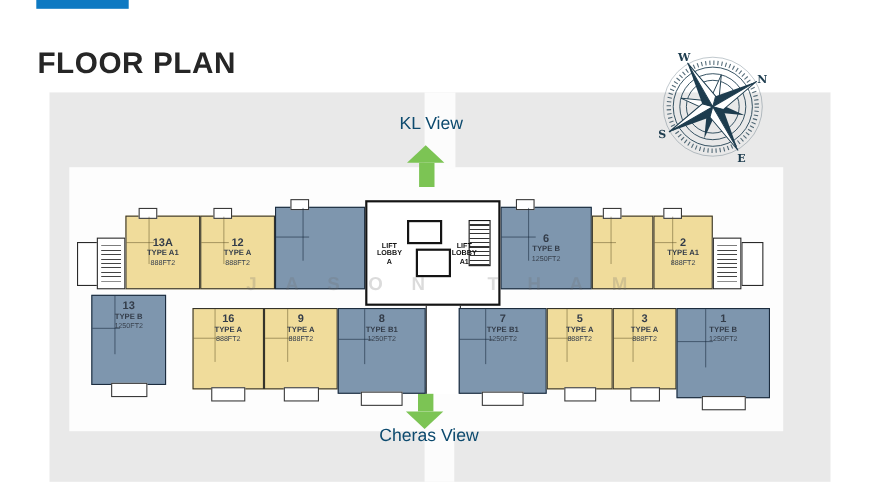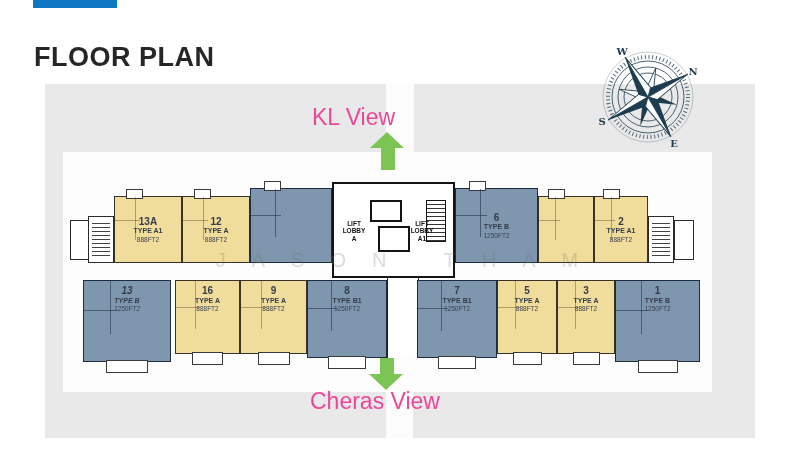--- a/index.html
+++ b/index.html
@@ -12,33 +12,33 @@
 
   
   .accent-bar{left:33px;top:0;width:84px;height:8px;background:#0E79C2;}
   .slide-title{left:34px;top:42px;font-size:27px;font-weight:bold;color:#262626;letter-spacing:.5px;}
   .gray-panel{left:45px;top:84px;width:710px;height:354px;background:#E9E9E9;}
   .white-band{left:63px;top:152px;width:649px;height:240px;background:#FDFDFD;}
   .white-strip-top{left:386px;top:84px;width:28px;height:70px;background:#FCFCFC;}
   .white-strip-bottom{left:386px;top:390px;width:27px;height:48px;background:#FCFCFC;}
 
   
-  .view-label{width:160px;text-align:left;font-size:23px;color:#ec4899;}
+  .view-label{width:160px;text-align:center;font-size:16px;color:#0c4a6e;}
   .kl-label{left:312px;top:104px;}
   .cheras-label{left:310px;top:388px;}
   .arrow{width:36px;}
   .arrow .head-up{width:0;height:0;border-left:17px solid transparent;border-right:17px solid transparent;border-bottom:16px solid #7CC454;}
   .arrow .head-down{width:0;height:0;border-left:17px solid transparent;border-right:17px solid transparent;border-top:16px solid #7CC454;}
   .arrow .shaft{width:14px;height:22px;background:#7CC454;margin:0 auto;}
   .kl-arrow{left:370px;top:132px;}
   .cheras-arrow{left:369px;top:352px;}
 
   
-  .watermark{left:130px;top:249px;width:560px;text-align:center;font-size:20px;
-    letter-spacing:26px;color:rgba(110,110,110,.25);font-weight:normal;z-index:30;pointer-events:none;}
+  .watermark{left:130px;top:249px;width:560px;text-align:center;font-size:17px;
+    letter-spacing:26px;color:rgba(110,110,110,.25);font-weight:bold;z-index:30;pointer-events:none;}
 
   
   .unit{position:absolute;border:1.5px solid #24292e;box-sizing:border-box;display:flex;flex-direction:column;z-index:10;}
   .unit.yellow{background:#F0DC9B;border-color:#35332a;--ln:rgba(92,78,35,.45);}
   .unit.blue{background:#7E96AE;border-color:#1C2C3E;--ln:rgba(18,35,56,.5);}
   .ulabel{text-align:center;line-height:1.15;z-index:5;}
   .trow .ulabel{margin:auto 0;}
   .brow .ulabel{margin-top:4px;}
   .uno{font-size:10px;font-weight:bold;color:#333C49;}
   .utype{font-size:7px;font-weight:bold;color:#333C49;}
@@ -55,21 +55,21 @@
   .u-13A{left:114px;top:196px;width:68px;height:67px;}
   .u-12{left:182px;top:196px;width:68px;height:67px;}
   .u-10{left:250px;top:188px;width:82px;height:75px;}
   .u-6{left:455px;top:188px;width:83px;height:75px;}
   .u-3A{left:538px;top:196px;width:56px;height:67px;}
   .u-2{left:594px;top:196px;width:54px;height:67px;}
   .u-s2{left:648px;top:216px;width:26px;height:47px;}
   .u-e2{left:674px;top:220px;width:18px;height:38px;background:#fff;border:1.5px solid #2a2a2a;z-index:9;}
 
   
-  .u-13{left:83px;top:280px;width:88px;height:82px;font-style:italic;}
+  .u-13{left:83px;top:268px;width:68px;height:82px;}
   .u-11{left:175px;top:280px;width:65px;height:74px;}
   .u-9{left:240px;top:280px;width:67px;height:74px;}
   .u-8{left:307px;top:280px;width:80px;height:78px;}
   .u-7{left:417px;top:280px;width:80px;height:78px;}
   .u-5{left:497px;top:280px;width:60px;height:74px;}
   .u-3{left:557px;top:280px;width:58px;height:74px;}
   .u-1{left:615px;top:280px;width:85px;height:82px;}
   .passage{left:387px;top:266px;width:30px;height:92px;background:#fff;border-left:1.5px solid #222;border-right:1.5px solid #222;z-index:8;}
 
   

